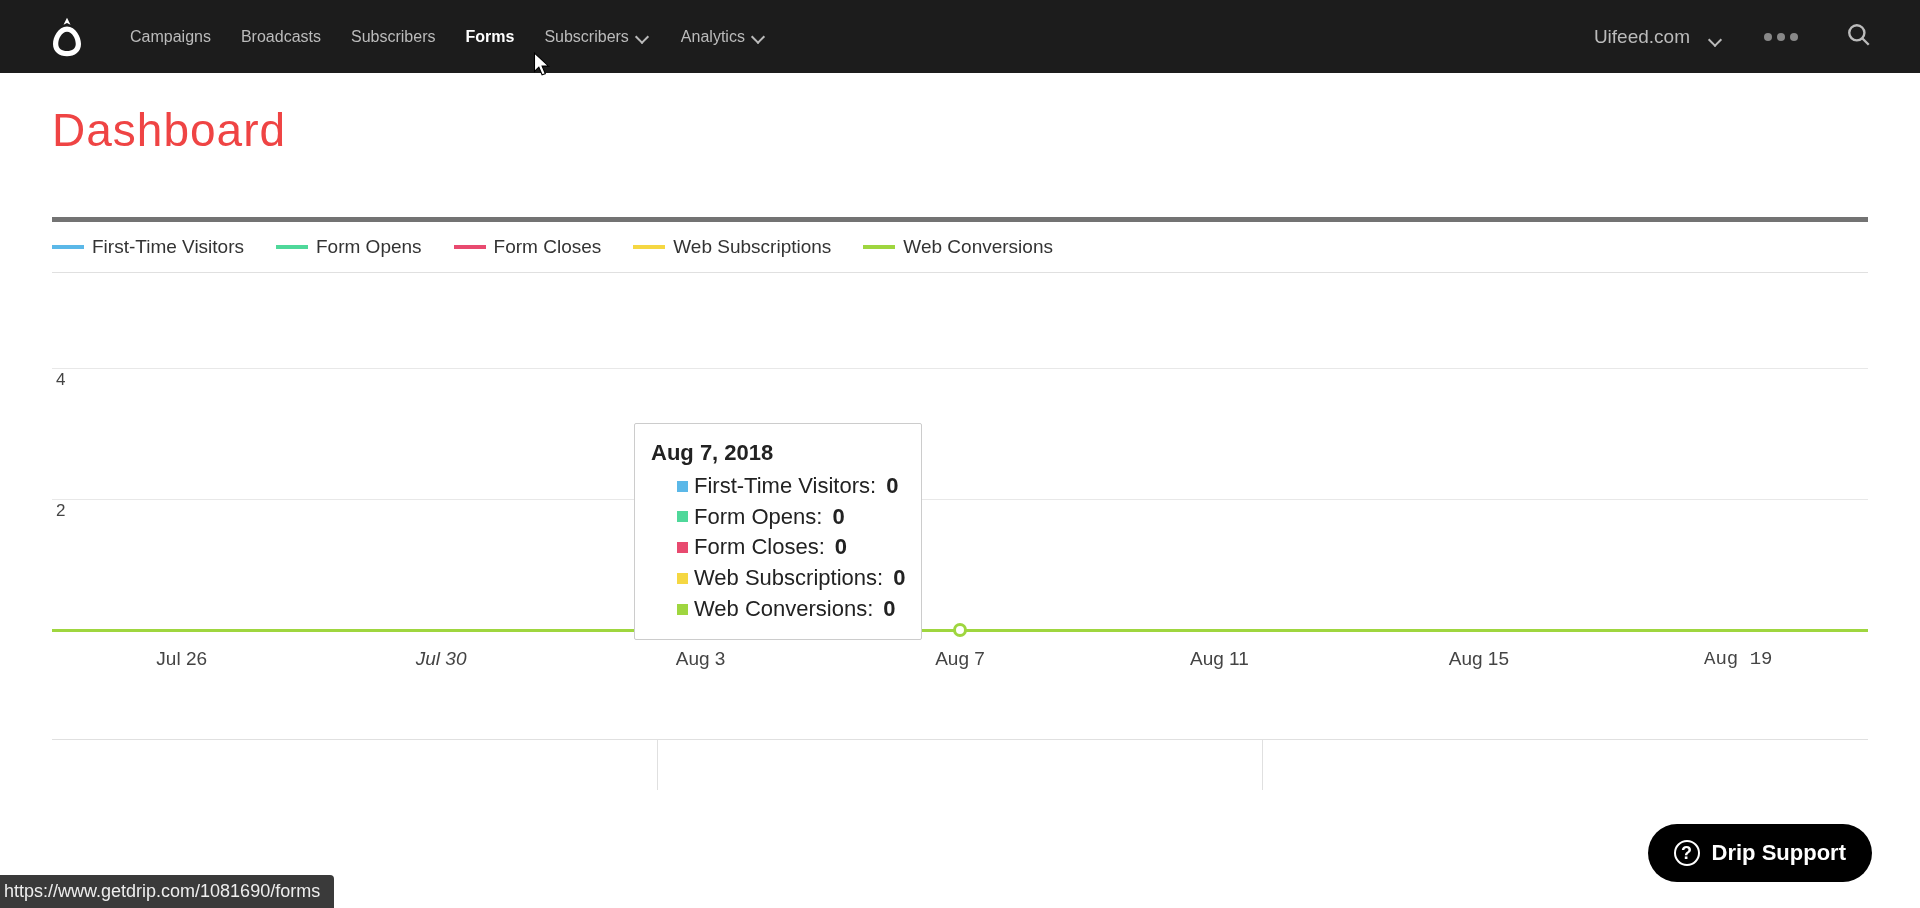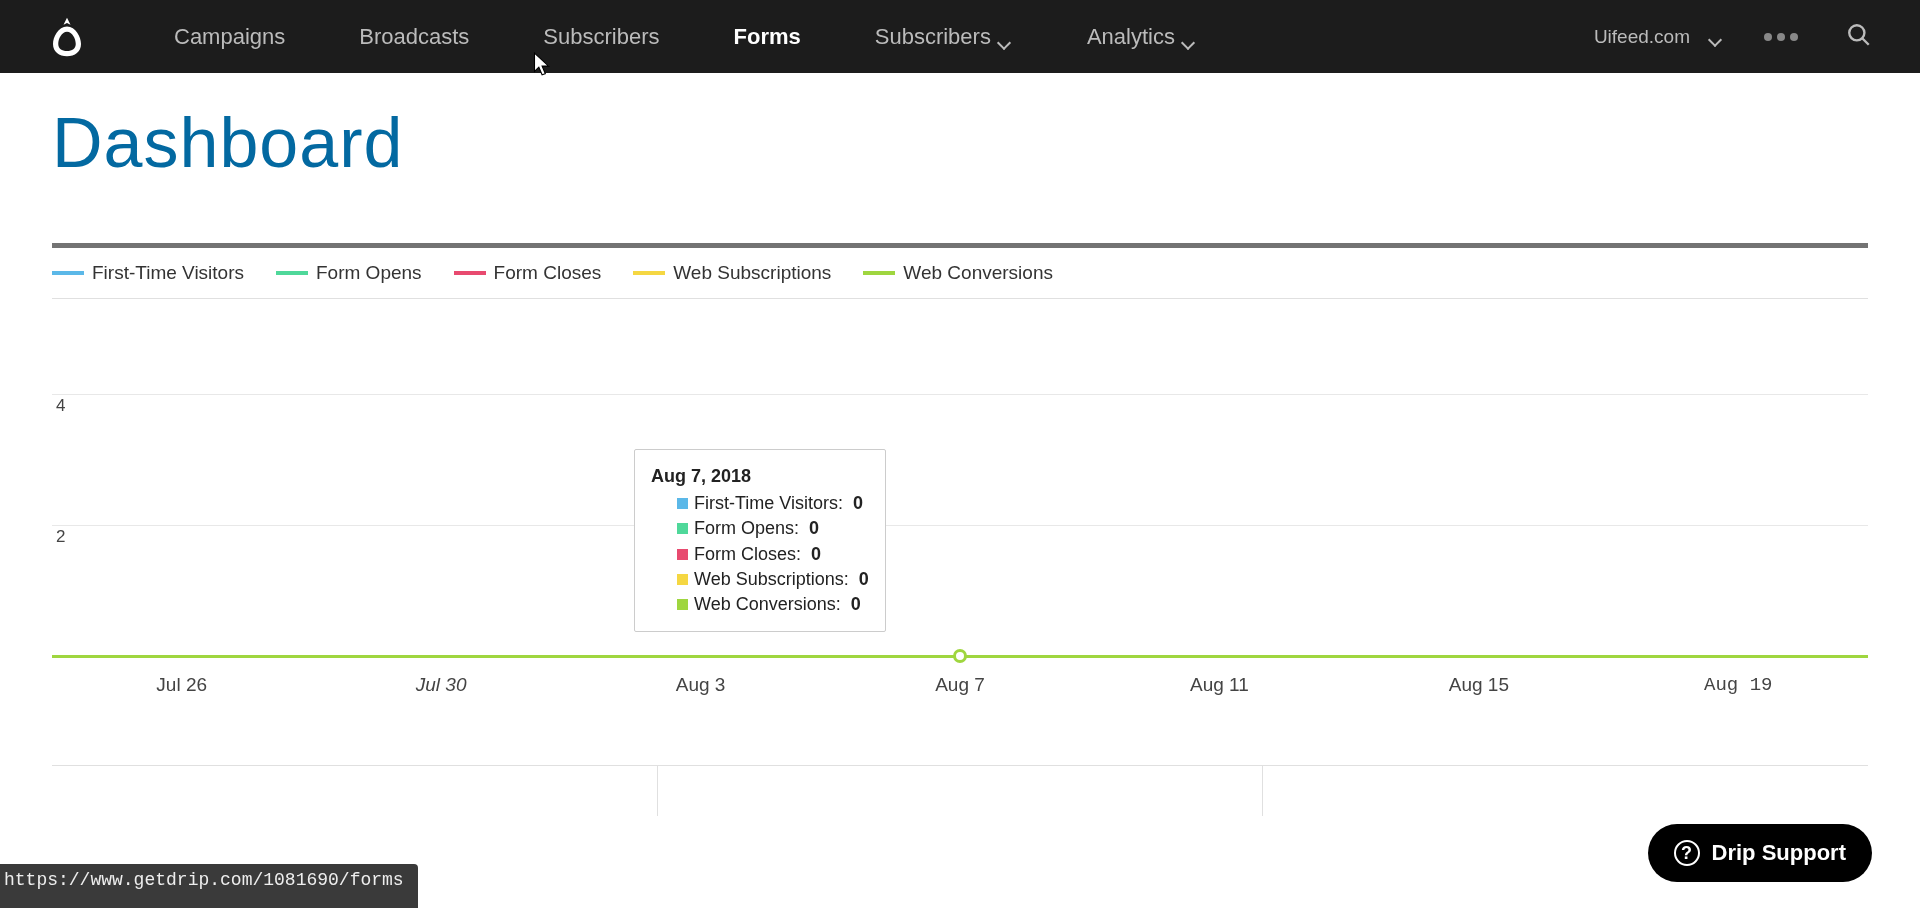--- a/index.html
+++ b/index.html
@@ -3,70 +3,70 @@
 <meta charset="utf-8">
 <style>
 * { margin: 0; padding: 0; box-sizing: border-box; }
 body { font-family: -apple-system, BlinkMacSystemFont, 'Segoe UI', sans-serif; background: #fff; color: #222; width: 1920px; height: 908px; overflow: hidden; position: relative; }
 
 
 .topnav { background: #1c1c1c; height: 73px; display: flex; align-items: center; padding: 0 48px 0 48px; }
 .logo { width: 38px; height: 44px; margin-right: 44px; display: flex; align-items: center; justify-content: center; }
 .logo svg { fill: #fff; }
 .nav-links { display: flex; align-items: center; gap: 30px; }
-.nav-link { color: #bbb; font-size: 22px; font-weight: 500; text-decoration: none; cursor: pointer; display: flex; align-items: center; gap: 8px; margin-left: 44px; }
+.nav-link { color: #bbb; font-size: 16px; font-weight: 500; text-decoration: none; cursor: pointer; display: flex; align-items: center; gap: 8px; }
 .nav-link.active { color: #fff; font-weight: 600; }
 .chevron-down { width: 14px; height: 14px; }
 .chevron-down::before { content: ""; display: inline-block; width: 8px; height: 8px; border-right: 2px solid currentColor; border-bottom: 2px solid currentColor; transform: rotate(45deg); position: relative; top: -2px; }
 .nav-spacer { flex: 1; }
 .account-switcher { color: #bbb; font-size: 19px; display: flex; align-items: center; gap: 20px; cursor: pointer; margin-right: 40px; }
 .more-dots { display: flex; gap: 5px; margin-right: 48px; cursor: pointer; }
 .more-dots span { width: 8px; height: 8px; border-radius: 50%; background: #888; }
 .search-icon { cursor: pointer; }
 .search-icon svg { stroke: #bbb; }
 
 
 .main { padding: 30px 52px 0 52px; }
 .header-row { display: flex; align-items: center; justify-content: space-between; margin-bottom: 60px; }
-.page-title { font-size: 70px; font-weight: 300; letter-spacing: 1px; color: #0369a1; }
+.page-title { font-size: 46px; font-weight: 300; letter-spacing: 1px; color: #ef4444; }
 .date-picker { border: 1px solid #ccc; border-radius: 4px; padding: 16px 22px; font-size: 22px; font-weight: 500; color: #333; display: flex; align-items: center; gap: 18px; cursor: pointer; }
 .date-picker .tri { width: 0; height: 0; border-left: 7px solid transparent; border-right: 7px solid transparent; border-top: 9px solid #555; }
 
 
 .legend-bar { border-top: 5px solid #737373; border-bottom: 1px solid #e0e0e0; padding: 14px 0; display: flex; gap: 32px; }
 .legend-item { display: flex; align-items: center; gap: 8px; font-size: 19px; color: #333; cursor: pointer; }
 .legend-swatch { width: 32px; height: 4px; }
 
 
 .chart-wrap { position: relative; height: 380px; margin-top: 30px; }
 .grid-line { position: absolute; left: 0; right: 0; border-top: 1px solid #e8e8e8; }
 .y-label { position: absolute; left: 4px; font-size: 17px; color: #444; transform: translateY(-50%); }
 .data-line { position: absolute; left: 0; right: 0; height: 3px; top: 326px; }
 .data-point { position: absolute; width: 14px; height: 14px; border-radius: 50%; border: 3px solid; background: #fff; top: 320px; transform: translateX(-50%); }
 .x-axis { position: absolute; top: 345px; left: 0; right: 0; }
 .x-label { position: absolute; font-size: 19px; color: #444; transform: translateX(-50%); top: 0; }
 
 
-.tooltip { position: absolute; background: #fff; border: 1px solid #ccc; border-radius: 2px; padding: 14px 16px; top: 120px; left: 582px; font-size: 18px; line-height: 1.4; z-index: 10; min-width: 186px; }
+.tooltip { position: absolute; background: #fff; border: 1px solid #ccc; border-radius: 2px; padding: 14px 16px; top: 120px; left: 582px; font-size: 22px; line-height: 1.4; z-index: 10; min-width: 186px; }
 .tooltip-date { font-weight: 700; margin-bottom: 2px; }
 .tooltip-row { display: flex; align-items: center; gap: 6px; white-space: nowrap; margin-left: 26px; }
 .tooltip-sq { width: 11px; height: 11px; display: inline-block; }
 .tooltip-val { font-weight: 700; margin-left: 4px; }
 
 
 .cards-row { display: flex; border-top: 1px solid #e0e0e0; margin-top: 56px; }
 .card { flex: 1; height: 50px; border-right: 1px solid #e0e0e0; }
 .card:last-child { border-right: none; }
 
 
 .support-pill { position: absolute; bottom: 26px; right: 48px; background: #000; color: #fff; border-radius: 32px; padding: 16px 26px; display: flex; align-items: center; gap: 12px; font-size: 22px; font-weight: 600; cursor: pointer; }
 .support-q { width: 26px; height: 26px; border: 2.5px solid #fff; border-radius: 50%; display: flex; align-items: center; justify-content: center; font-size: 18px; font-weight: 700; }
 
 
-.status-url { position: absolute; bottom: 0; left: 0; background: #3a3a3a; color: #eee; font-size: 18px; padding: 6px 14px 18px 4px; border-top-right-radius: 4px; font-family: Liberation Mono, monospace; }
+.status-url { position: absolute; bottom: 0; left: 0; background: #3a3a3a; color: #eee; font-size: 18px; padding: 6px 14px 6px 4px; border-top-right-radius: 4px; }
 
 
 .cursor { position: absolute; top: 52px; left: 530px; z-index: 100; }
 .cursor svg { width: 22px; height: 26px; }
 </style>
 </head>
 <body>
 
 <div class="topnav">
   <div class="logo">

